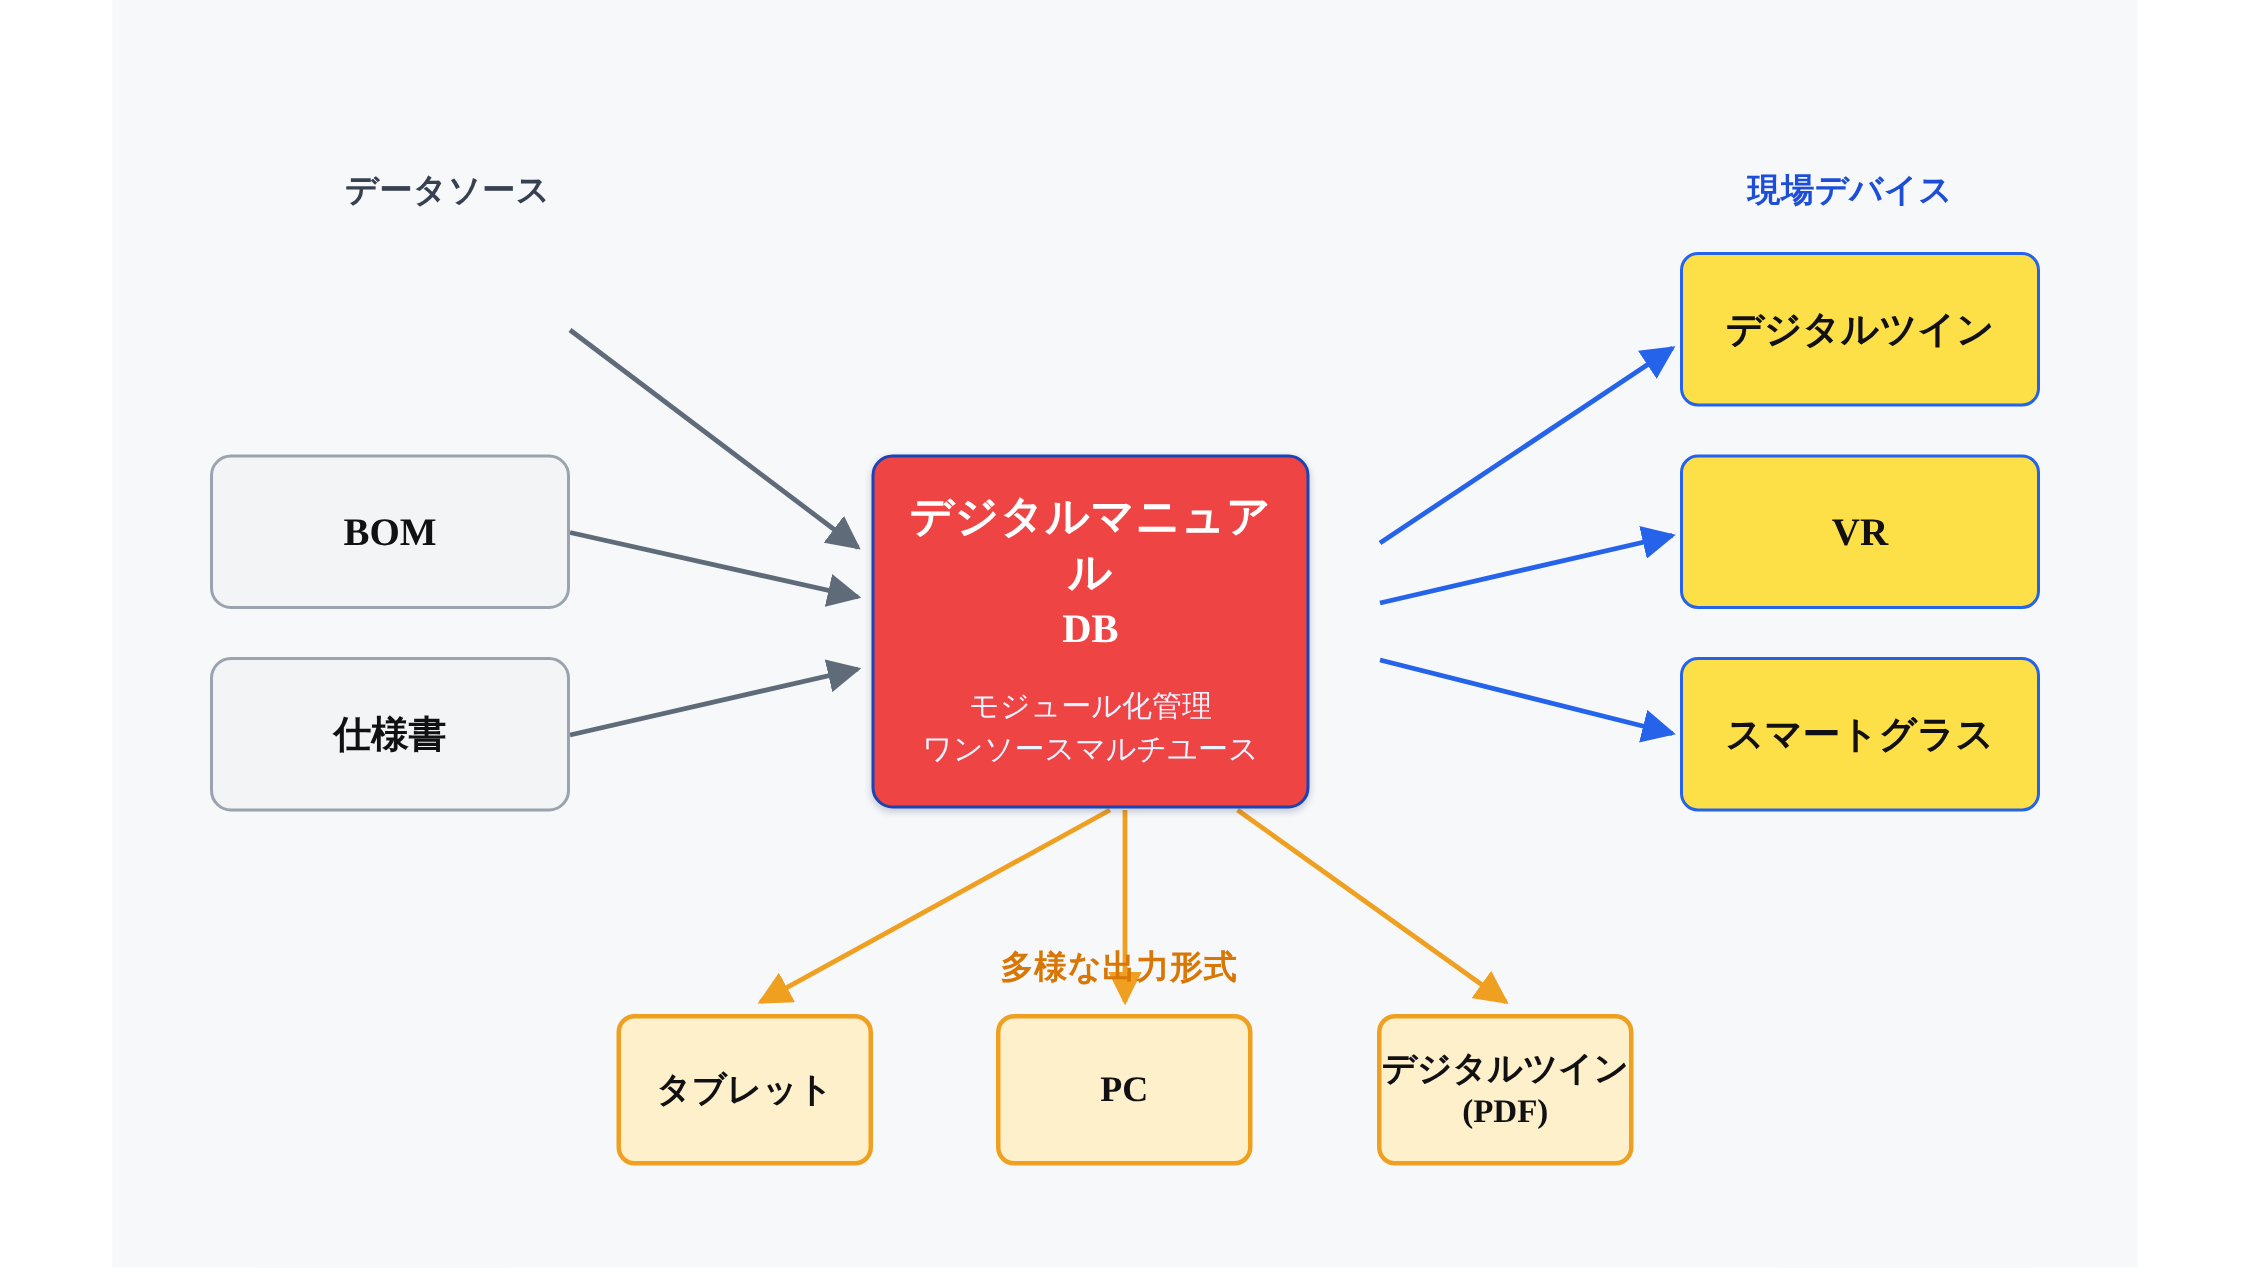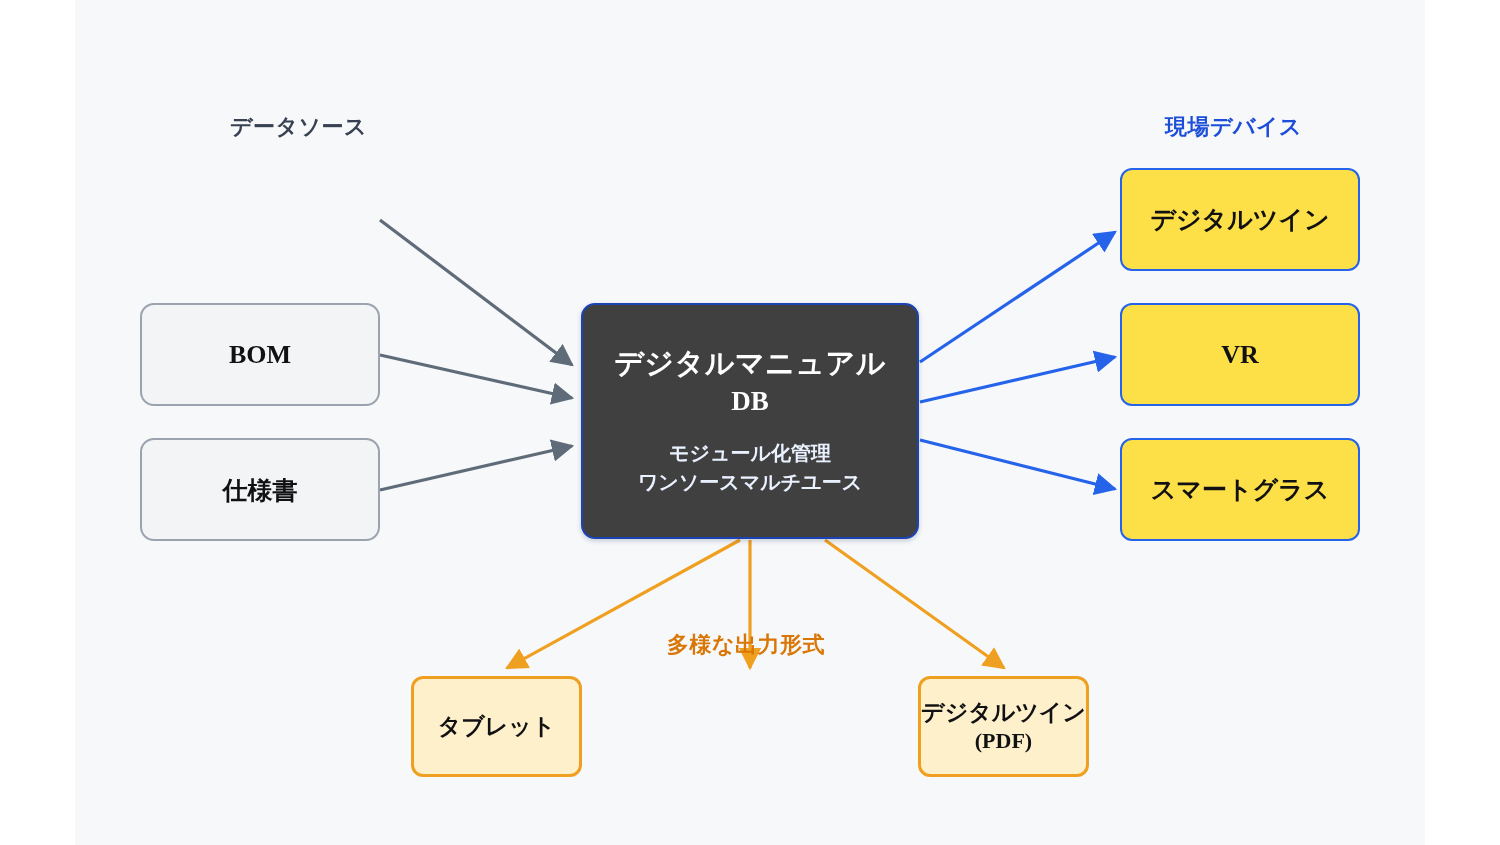--- a/index.html
+++ b/index.html
@@ -58,23 +58,23 @@
   }
   .node.src .t.serif {
     font-family: "Liberation Serif", "DejaVu Serif", serif;
     font-size: 26px;
   }
 
   
   .node.hub {
     left: 581px;
     top: 303px;
-    width: 338px;
+    width: 292px;
     height: 236px;
-    background: #404040;
+    background: #ef4444;
     border: 2px solid #1b43b4;
     border-radius: 14px;
     box-shadow: 0 2px 5px rgba(20,40,90,0.22);
     padding: 6px 10px;
   }
   .node.hub .h1 {
     font-size: 29px;
     font-weight: 700;
     color: #ffffff;
     letter-spacing: 0.5px;
@@ -86,21 +86,21 @@
     font-weight: 700;
     color: #ffffff;
     line-height: 1.3;
     margin-top: 1px;
   }
   .node.hub .sub {
     font-size: 20px;
     color: #eaf1ff;
     line-height: 1.45;
     margin-top: 20px;
-    font-weight: 700;
+    font-weight: 400;
   }
 
   
   .node.dev {
     width: 240px;
     height: 103px;
     background: #fde047;
     border: 2px solid #2563eb;
     border-radius: 12px;
   }
@@ -225,18 +225,21 @@
   <div class="node dev" style="left:1045px; top:303px;">
     <span class="t serif">VR</span>
   </div>
   <div class="node dev" style="left:1045px; top:438px;">
     <span class="t">スマートグラス</span>
   </div>
 
   <div class="node out" style="left:336px; top:676px;">
     <span class="t">タブレット</span>
   </div>
+  <div class="node out" style="left:589px; top:676px;">
+    <span class="t serif">PC</span>
+  </div>
   <div class="node out" style="left:843px; top:676px;">
     <span class="t">デジタルツイン</span>
     <span class="t2">(PDF)</span>
   </div>
 
 </div>
 
 </body></html>

